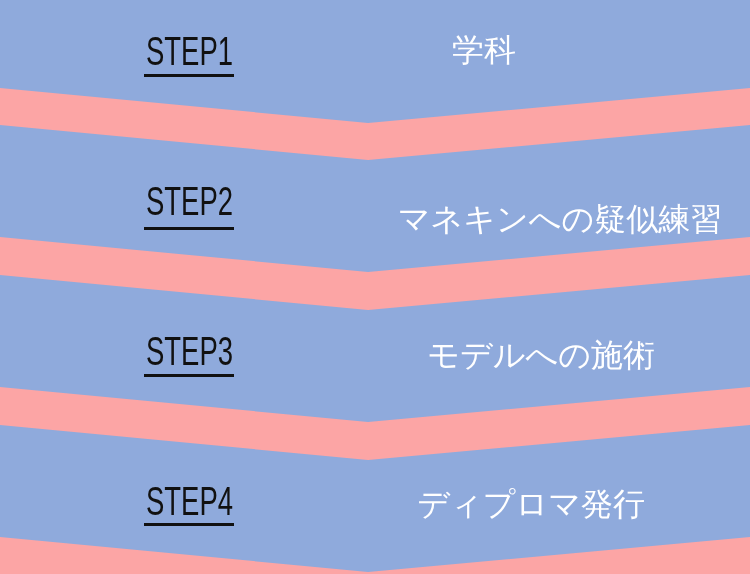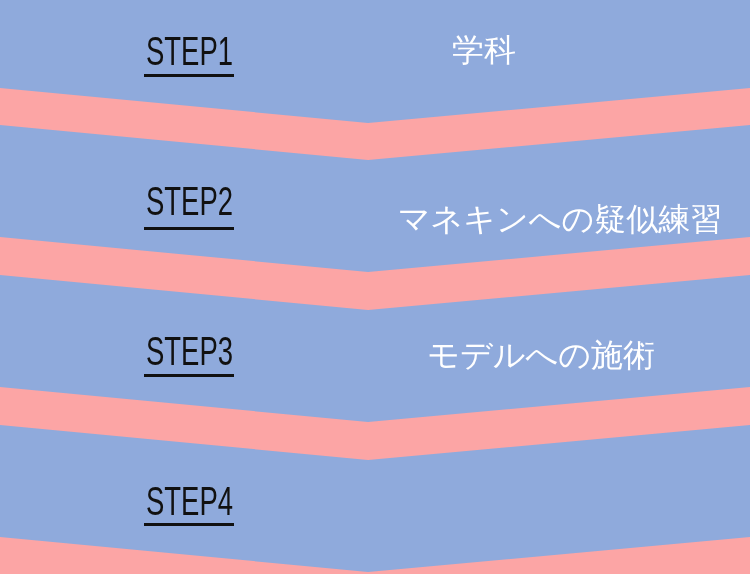--- a/index.html
+++ b/index.html
@@ -89,15 +89,16 @@
 
   <div class="banner b3">
     <span class="step-label">STEP3</span>
     <div class="step-underline"></div>
     <span class="step-title">モデルへの施術</span>
   </div>
 
   <div class="banner b4">
     <span class="step-label">STEP4</span>
     <div class="step-underline"></div>
+    <span class="step-title">ディプロマ発行</span>
   </div>
 
 </div>
 
 </body></html>

